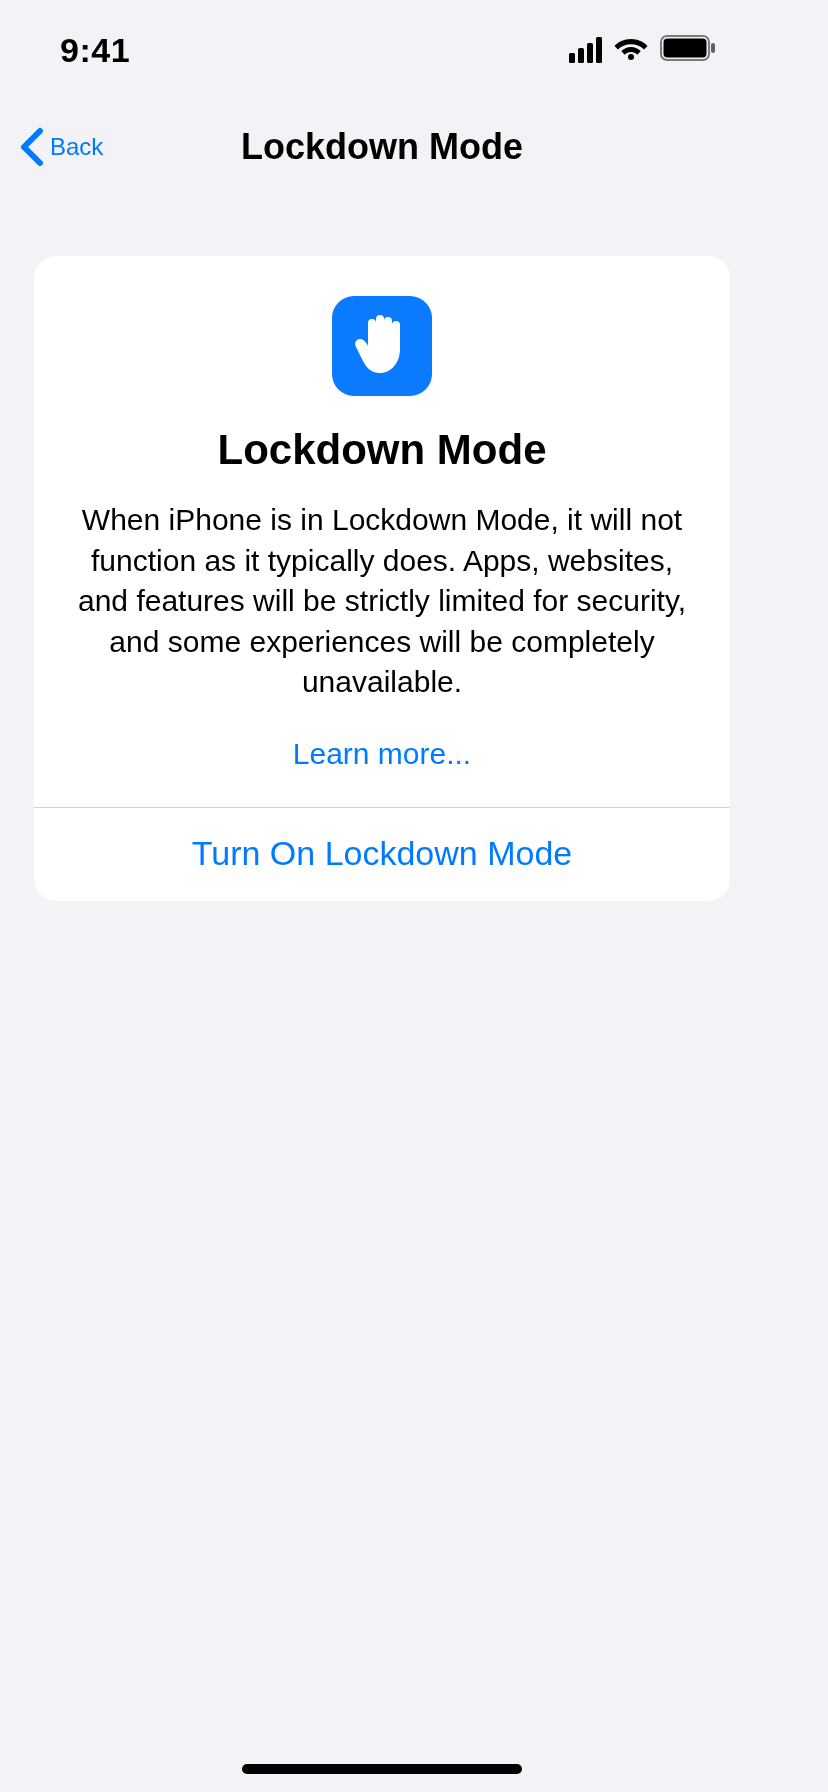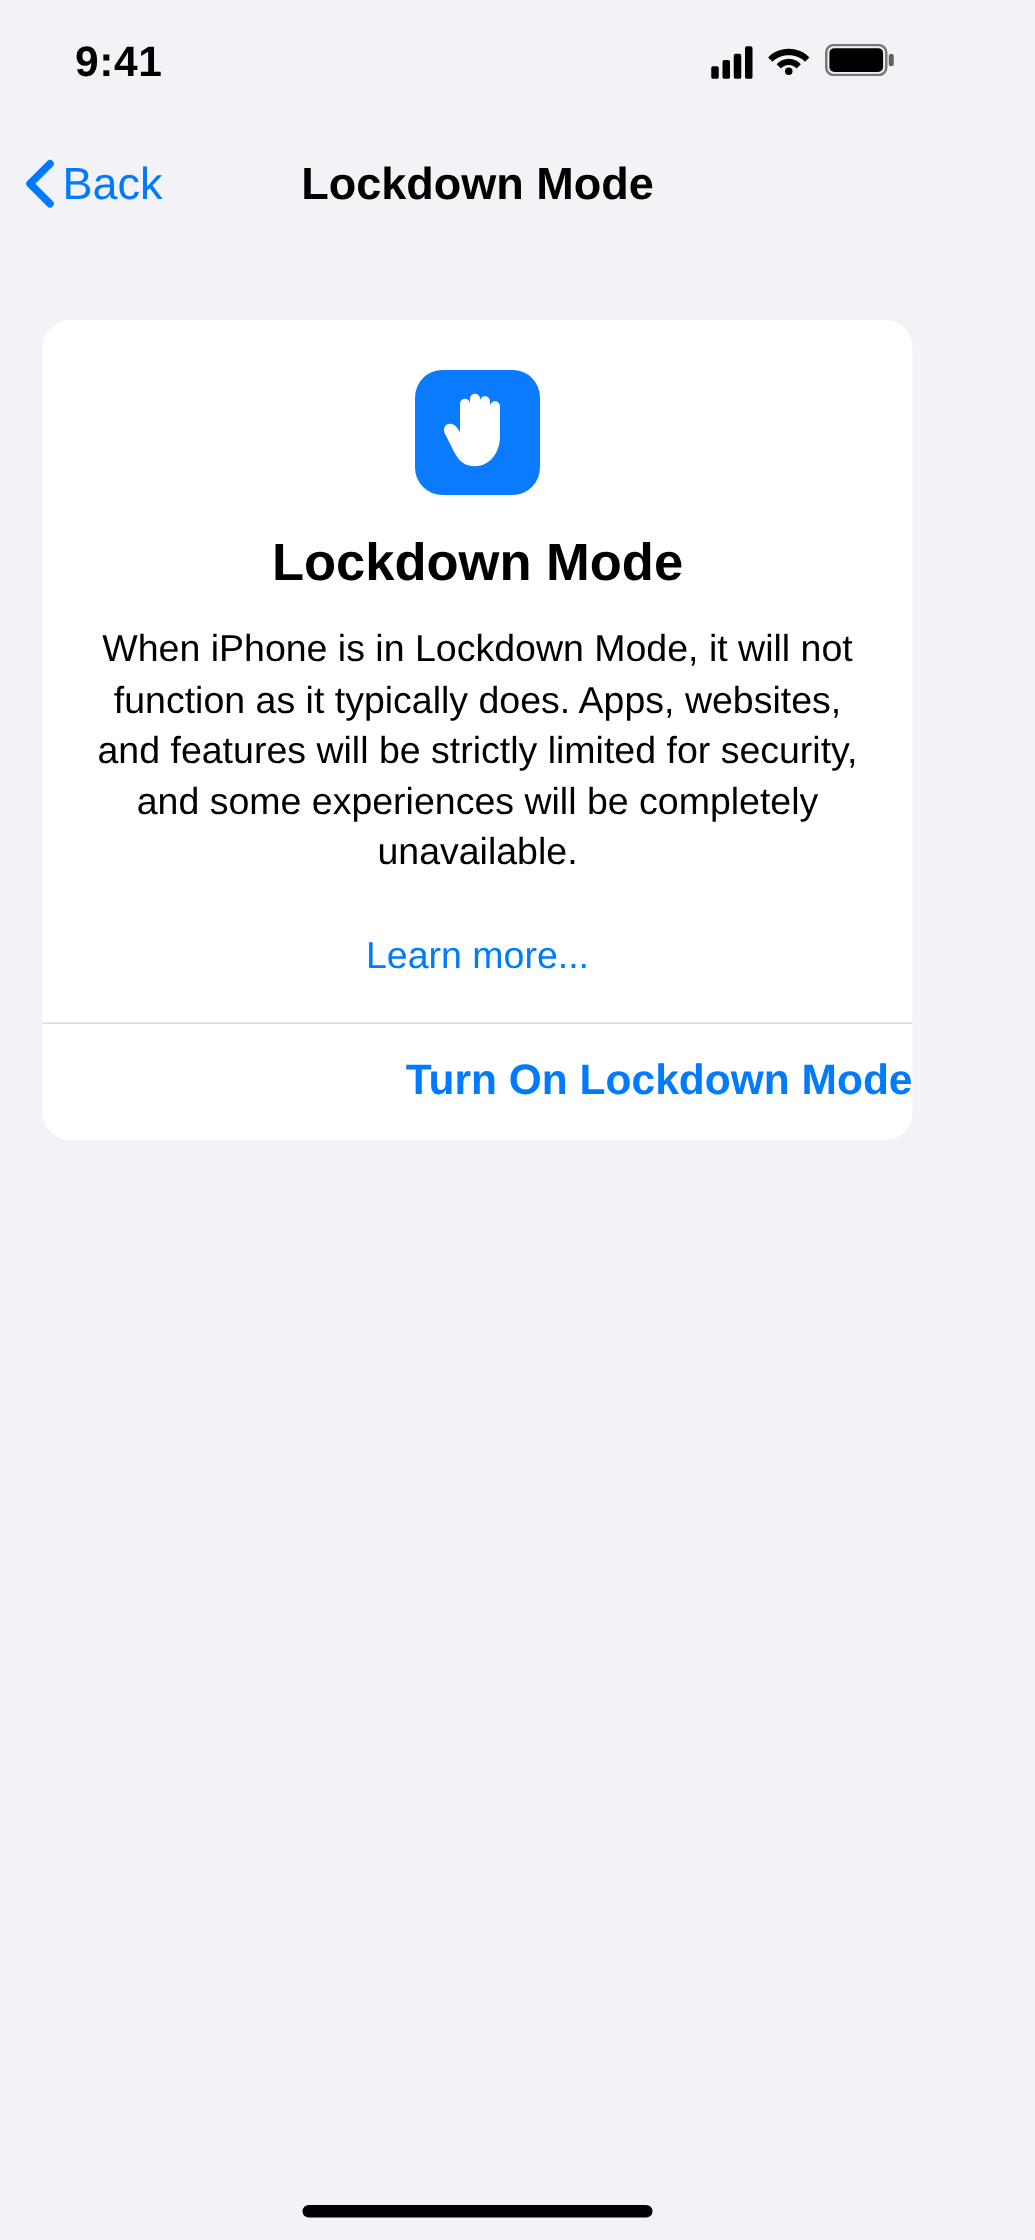--- a/index.html
+++ b/index.html
@@ -37,21 +37,21 @@
       display: flex;
       align-items: center;
       justify-content: center;
     }
     .back-btn {
       position: absolute;
       left: 18px;
       display: flex;
       align-items: center;
       color: #007aff;
-      font-size: 36px;
+      font-size: 24px;
       font-weight: 400;
     }
     .back-chevron { margin-right: 6px; display:flex; align-items:center; }
     .nav-title { font-size: 36px; font-weight: 600; text-align: center; }
 
     
     .card-wrap { padding: 62px 34px 0; }
     .card {
       background: #fff;
       border-radius: 22px;
@@ -63,31 +63,31 @@
       background: #0a7aff;
       border-radius: 22px;
       margin: 0 auto 30px;
       display: flex; align-items: center; justify-content: center;
     }
     .card-title { font-size: 42px; font-weight: 700; margin-bottom: 26px; }
     .card-p { font-size: 30px; line-height: 1.35; font-weight: 400; color:#000; }
     .card-p + .card-p { margin-top: 28px; }
     .learn-more {
       display: block;
-      margin-top: 45px;
+      margin-top: 34px;
       color: #007aff;
       font-size: 30px;
     }
     .divider { height: 1px; background: #d1d1d6; }
     .turn-on-btn {
-      text-align: right;
+      text-align: center;
       padding: 26px 0 28px;
       color: #007aff;
       font-size: 34px;
-      font-weight: 700;
+      font-weight: 400;
     }
 
     
     .home-indicator {
       position: absolute;
       bottom: 18px;
       left: 50%;
       transform: translateX(-50%);
       width: 280px;
       height: 10px;

